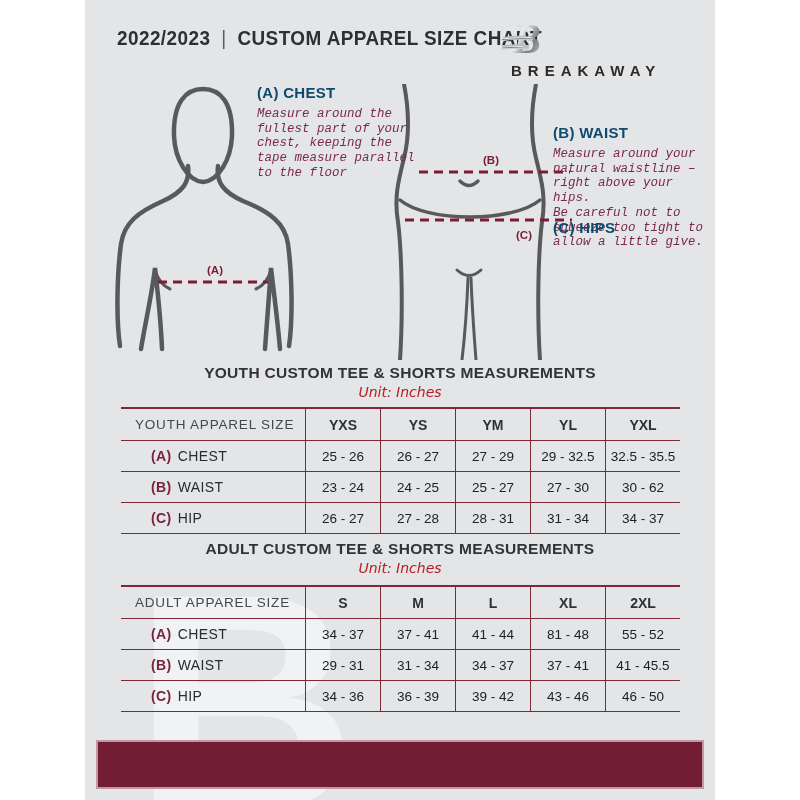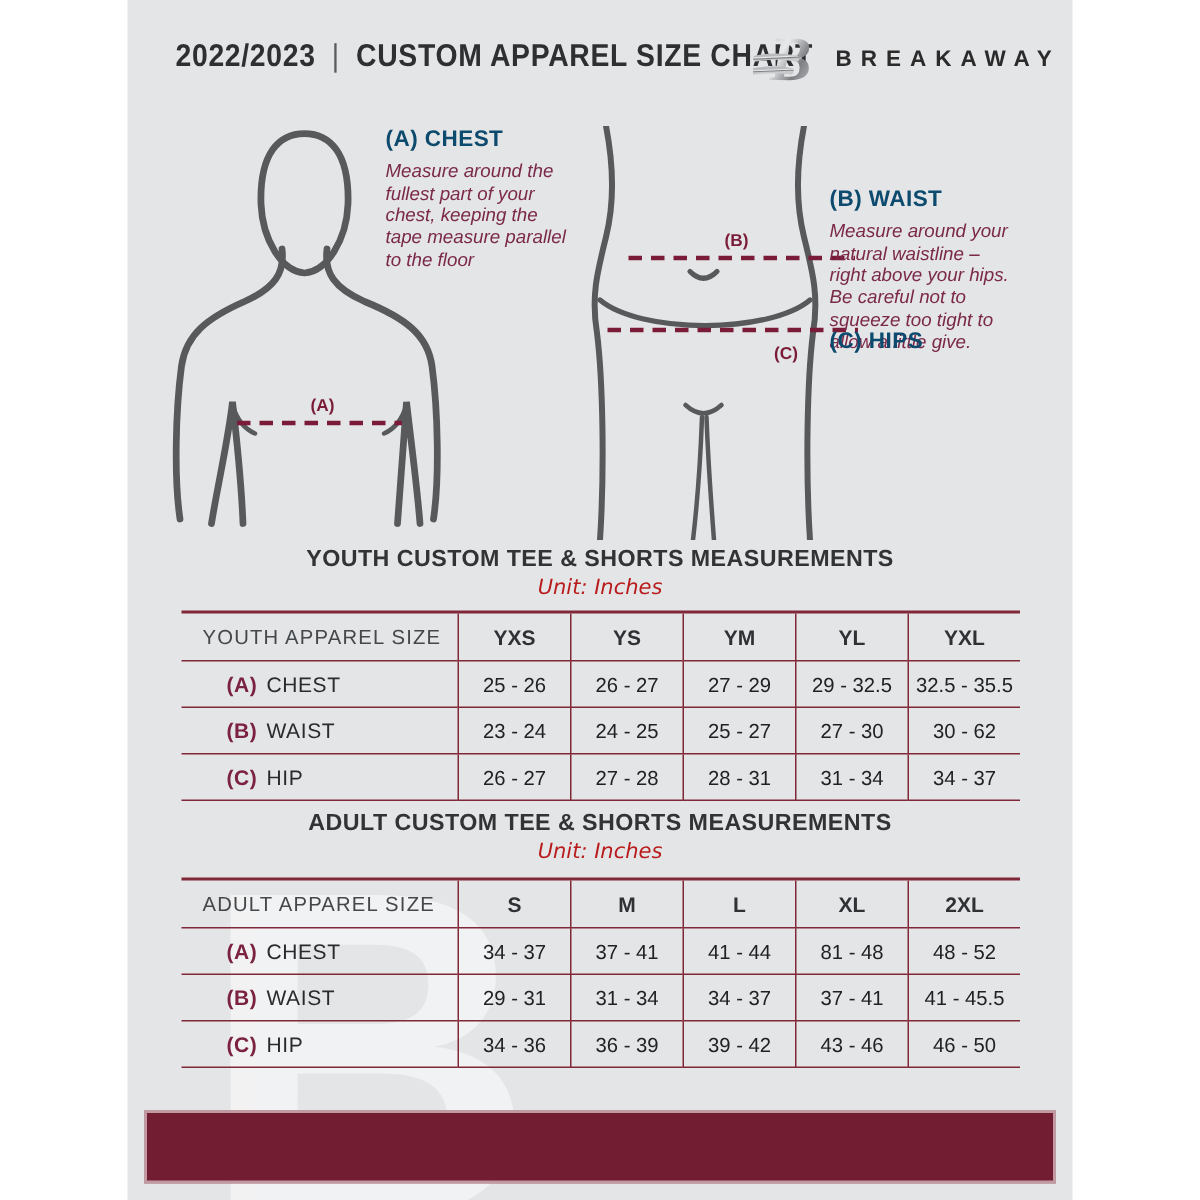--- a/index.html
+++ b/index.html
@@ -10,34 +10,34 @@
   
   .watermark{position:absolute;left:48px;top:548px;font-size:310px;line-height:1;font-weight:700;
              color:#ffffff;opacity:.5;z-index:0;font-family:"Liberation Sans",sans-serif;}
 
   .layer{position:absolute;inset:0;z-index:1;}
 
   
   .doc-title{position:absolute;left:32px;top:26px;font-size:21px;font-weight:700;color:#2e2f31;
              letter-spacing:.5px;transform:scaleX(.9);transform-origin:left center;white-space:nowrap;}
   .doc-title .pipe{font-weight:300;color:#5a5b5d;margin:0 12px;}
-  .brand{position:absolute;left:417px;top:16px;display:flex;align-items:center;}
+  .brand{position:absolute;left:417px;top:16px;display:flex;align-items:flex-start;flex-direction:column;}
   .brand-name{font-size:15px;font-weight:700;letter-spacing:6px;color:#2b2b2b;margin-left:9px;}
 
   
   .fig{position:absolute;}
   .fig-chest{left:28px;top:84px;}
   .fig-waist{left:306px;top:84px;}
   .guide-sec{position:absolute;width:165px;}
   .sec-a{left:172px;top:84px;}
   .sec-b{left:468px;top:84px;margin-top:40px;}
   .sec-c{left:468px;top:219px;}
   .guide-h{font-size:15px;font-weight:800;letter-spacing:.3px;color:#0c4a6e;margin:0 0 6px 0;}
   .guide-p{font-size:12.5px;line-height:14.7px;color:#7b2949;font-style:italic;
-           font-family:Liberation Sans, sans-serif;white-space:pre-line;margin:0;}
+           font-family:Liberation Mono, monospace;white-space:pre-line;margin:0;}
 
   
   .tbl-title{position:absolute;left:0;width:100%;text-align:center;font-size:15.5px;font-weight:700;
              letter-spacing:.3px;color:#323335;}
   .tbl-unit{position:absolute;left:0;width:100%;text-align:center;font-size:14px;font-style:italic;
             color:#b91c1c;font-family:"DejaVu Sans",sans-serif;}
   .t1-title{top:364px;} .t1-unit{top:384px;}
   .t2-title{top:540px;} .t2-unit{top:560px;}
   .size-table{position:absolute;left:36px;width:559px;display:grid;
               grid-template-columns:184px 75px 75px 75px 75px 75px;
@@ -187,21 +187,21 @@
           <div class="cell hh vline size-h">XL</div>
           <div class="cell hh vline size-h">2XL</div>
           <div class="cell first row-first">
             <span class="key">(A)</span>
             <span>CHEST</span>
           </div>
           <div class="cell vline val">34 - 37</div>
           <div class="cell vline val">37 - 41</div>
           <div class="cell vline val">41 - 44</div>
           <div class="cell vline val">81 - 48</div>
-          <div class="cell vline val">48 - 52</div>
+          <div class="cell vline val">55 - 52</div>
           <div class="cell first row-first">
             <span class="key">(B)</span>
             <span>WAIST</span>
           </div>
           <div class="cell vline val">29 - 31</div>
           <div class="cell vline val">31 - 34</div>
           <div class="cell vline val">34 - 37</div>
           <div class="cell vline val">37 - 41</div>
           <div class="cell vline val">41 - 45.5</div>
           <div class="cell first row-first">

